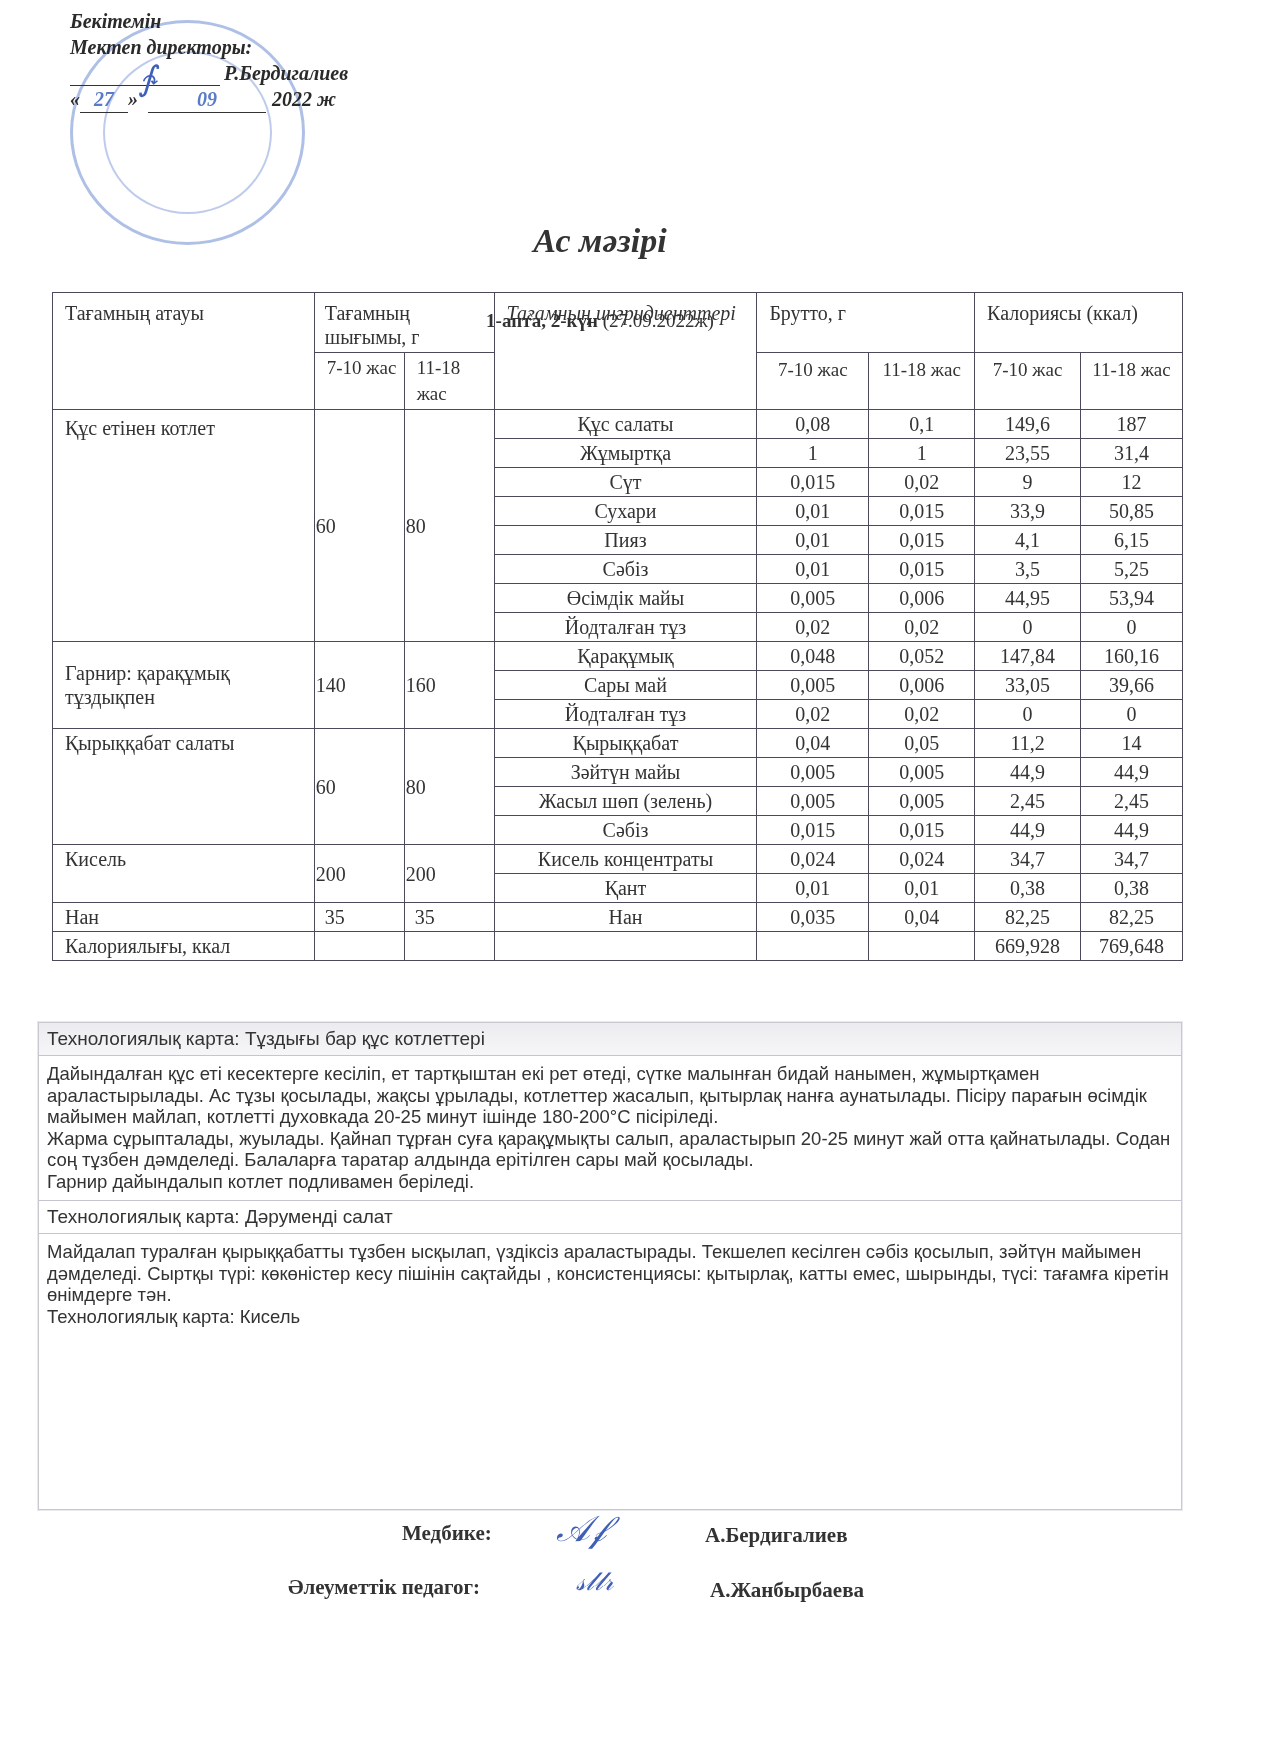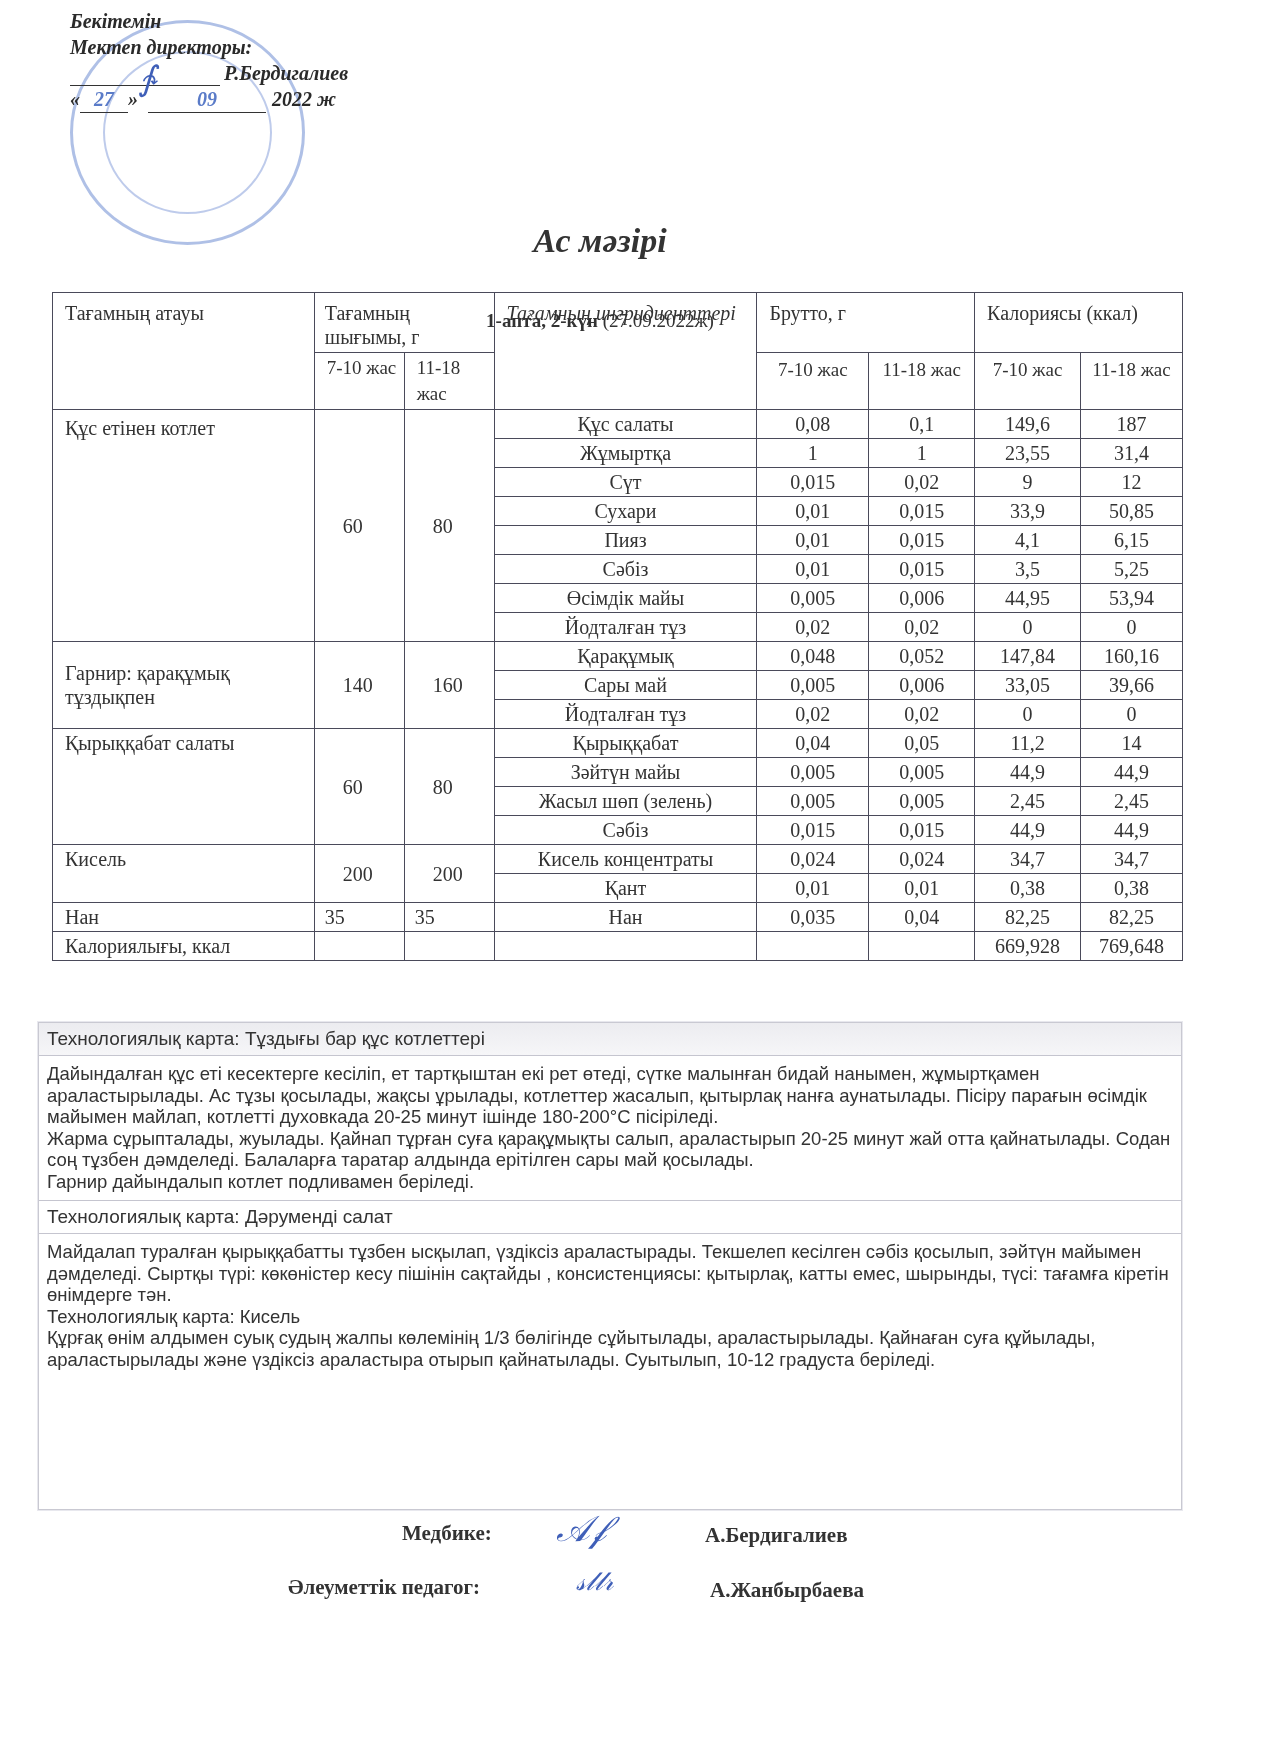--- a/index.html
+++ b/index.html
@@ -32,21 +32,21 @@
   }
   table.menu td, table.menu th {
     border:1.3px solid #4a4a5a; padding:0 6px; font-weight:normal; vertical-align:top; line-height:24px;
   }
   table.menu th { text-align:left; padding-top:8px; padding-left:12px; }
   table.menu .agehdr { text-align:center; padding:4px 2px 2px; font-size:19px; line-height:26px; }
   table.menu .agehdr-left { text-align:left; padding:2px 2px 2px 12px; font-size:19px; line-height:26px; }
   table.menu td.ing { text-align:center; height:28px; vertical-align:middle; padding:0; line-height:28px; }
   table.menu td.num { text-align:center; vertical-align:middle; padding:0; line-height:28px; }
   table.menu td.dish { padding-left:12px; padding-top:6px; }
-  table.menu td.out { text-align:left; padding-left:28px; vertical-align:middle; }
+  table.menu td.out { text-align:left; padding-left:1px; vertical-align:middle; }
   table.menu td.out-top { text-align:left; padding-left:10px; vertical-align:top; padding-top:2px; }
 
   .techbox {
     position:absolute; left:38px; top:1022px; width:1142px; height:486px;
     border:1px solid #c9c9d2; box-shadow: 0 0 0 1px #e8e8ee; background:#fff;
   }
   .techhead {
     background:linear-gradient(#ececf0,#f6f6f8); border-bottom:1px solid #c5c5cf; padding:3px 8px; font-size:19px; color:#333; height:26px; line-height:26px;
     font-family:"Liberation Sans","DejaVu Sans",sans-serif;
   }
@@ -264,21 +264,20 @@
   <div class="techhead">Технологиялық карта: Тұздығы бар құс котлеттері</div>
   <div class="techbody">
     <p>Дайындалған құс еті кесектерге кесіліп, ет тартқыштан екі рет өтеді, сүтке малынған бидай нанымен, жұмыртқамен араластырылады. Ас тұзы қосылады, жақсы ұрылады, котлеттер жасалып, қытырлақ нанға аунатылады. Пісіру парағын өсімдік майымен майлап, котлетті духовкада  20-25 минут ішінде 180-200°С пісіріледі.</p>
     <p>Жарма сұрыпталады, жуылады. Қайнап тұрған суға қарақұмықты салып, араластырып 20-25 минут жай отта қайнатылады. Содан соң тұзбен дәмделеді. Балаларға таратар алдында ерітілген сары май қосылады.</p>
     <p>Гарнир дайындалып котлет подливамен беріледі.</p>
   </div>
   <div class="techhead" style="background:#fff;">Технологиялық карта: Дәрумендi салат</div>
   <div class="techbody" style="border-bottom:none;">
     <p>Майдалап туралған қырыққабатты тұзбен ысқылап, үздіксіз араластырады. Текшелеп кесілген сәбіз қосылып, зәйтүн майымен дәмделеді. Сыртқы түрі: көкөністер кесу пішінін сақтайды , консистенциясы: қытырлақ, катты емес, шырынды, түсі: тағамға кіретін өнімдерге тән.</p>
     <p>Технологиялық карта: Кисель</p>
-    <p>Құрғақ өнім алдымен суық судың жалпы көлемінің 1/3 бөлігінде сұйытылады, араластырылады. Қайнаған суға құйылады, араластырылады және үздіксіз араластыра отырып қайнатылады. Суытылып, 10-12 градуста беріледі.</p>
   </div>
 </div>
 
 <div class="signrow" style="left:402px; top:1521px;">Медбике:</div>
 <div class="signature-mark" style="left:556px; top:1508px; font-size:36px;">𝒜𝒻</div>
 <div class="signrow" style="left:705px; top:1523px;">А.Бердигалиев</div>
 
 <div class="signrow" style="left:288px; top:1575px;">Әлеуметтік педагог:</div>
 <div class="signature-mark" style="left:576px; top:1566px; font-size:26px;">𝓈𝓁𝓁𝓇</div>
 <div class="signrow" style="left:710px; top:1578px;">А.Жанбырбаева</div>

